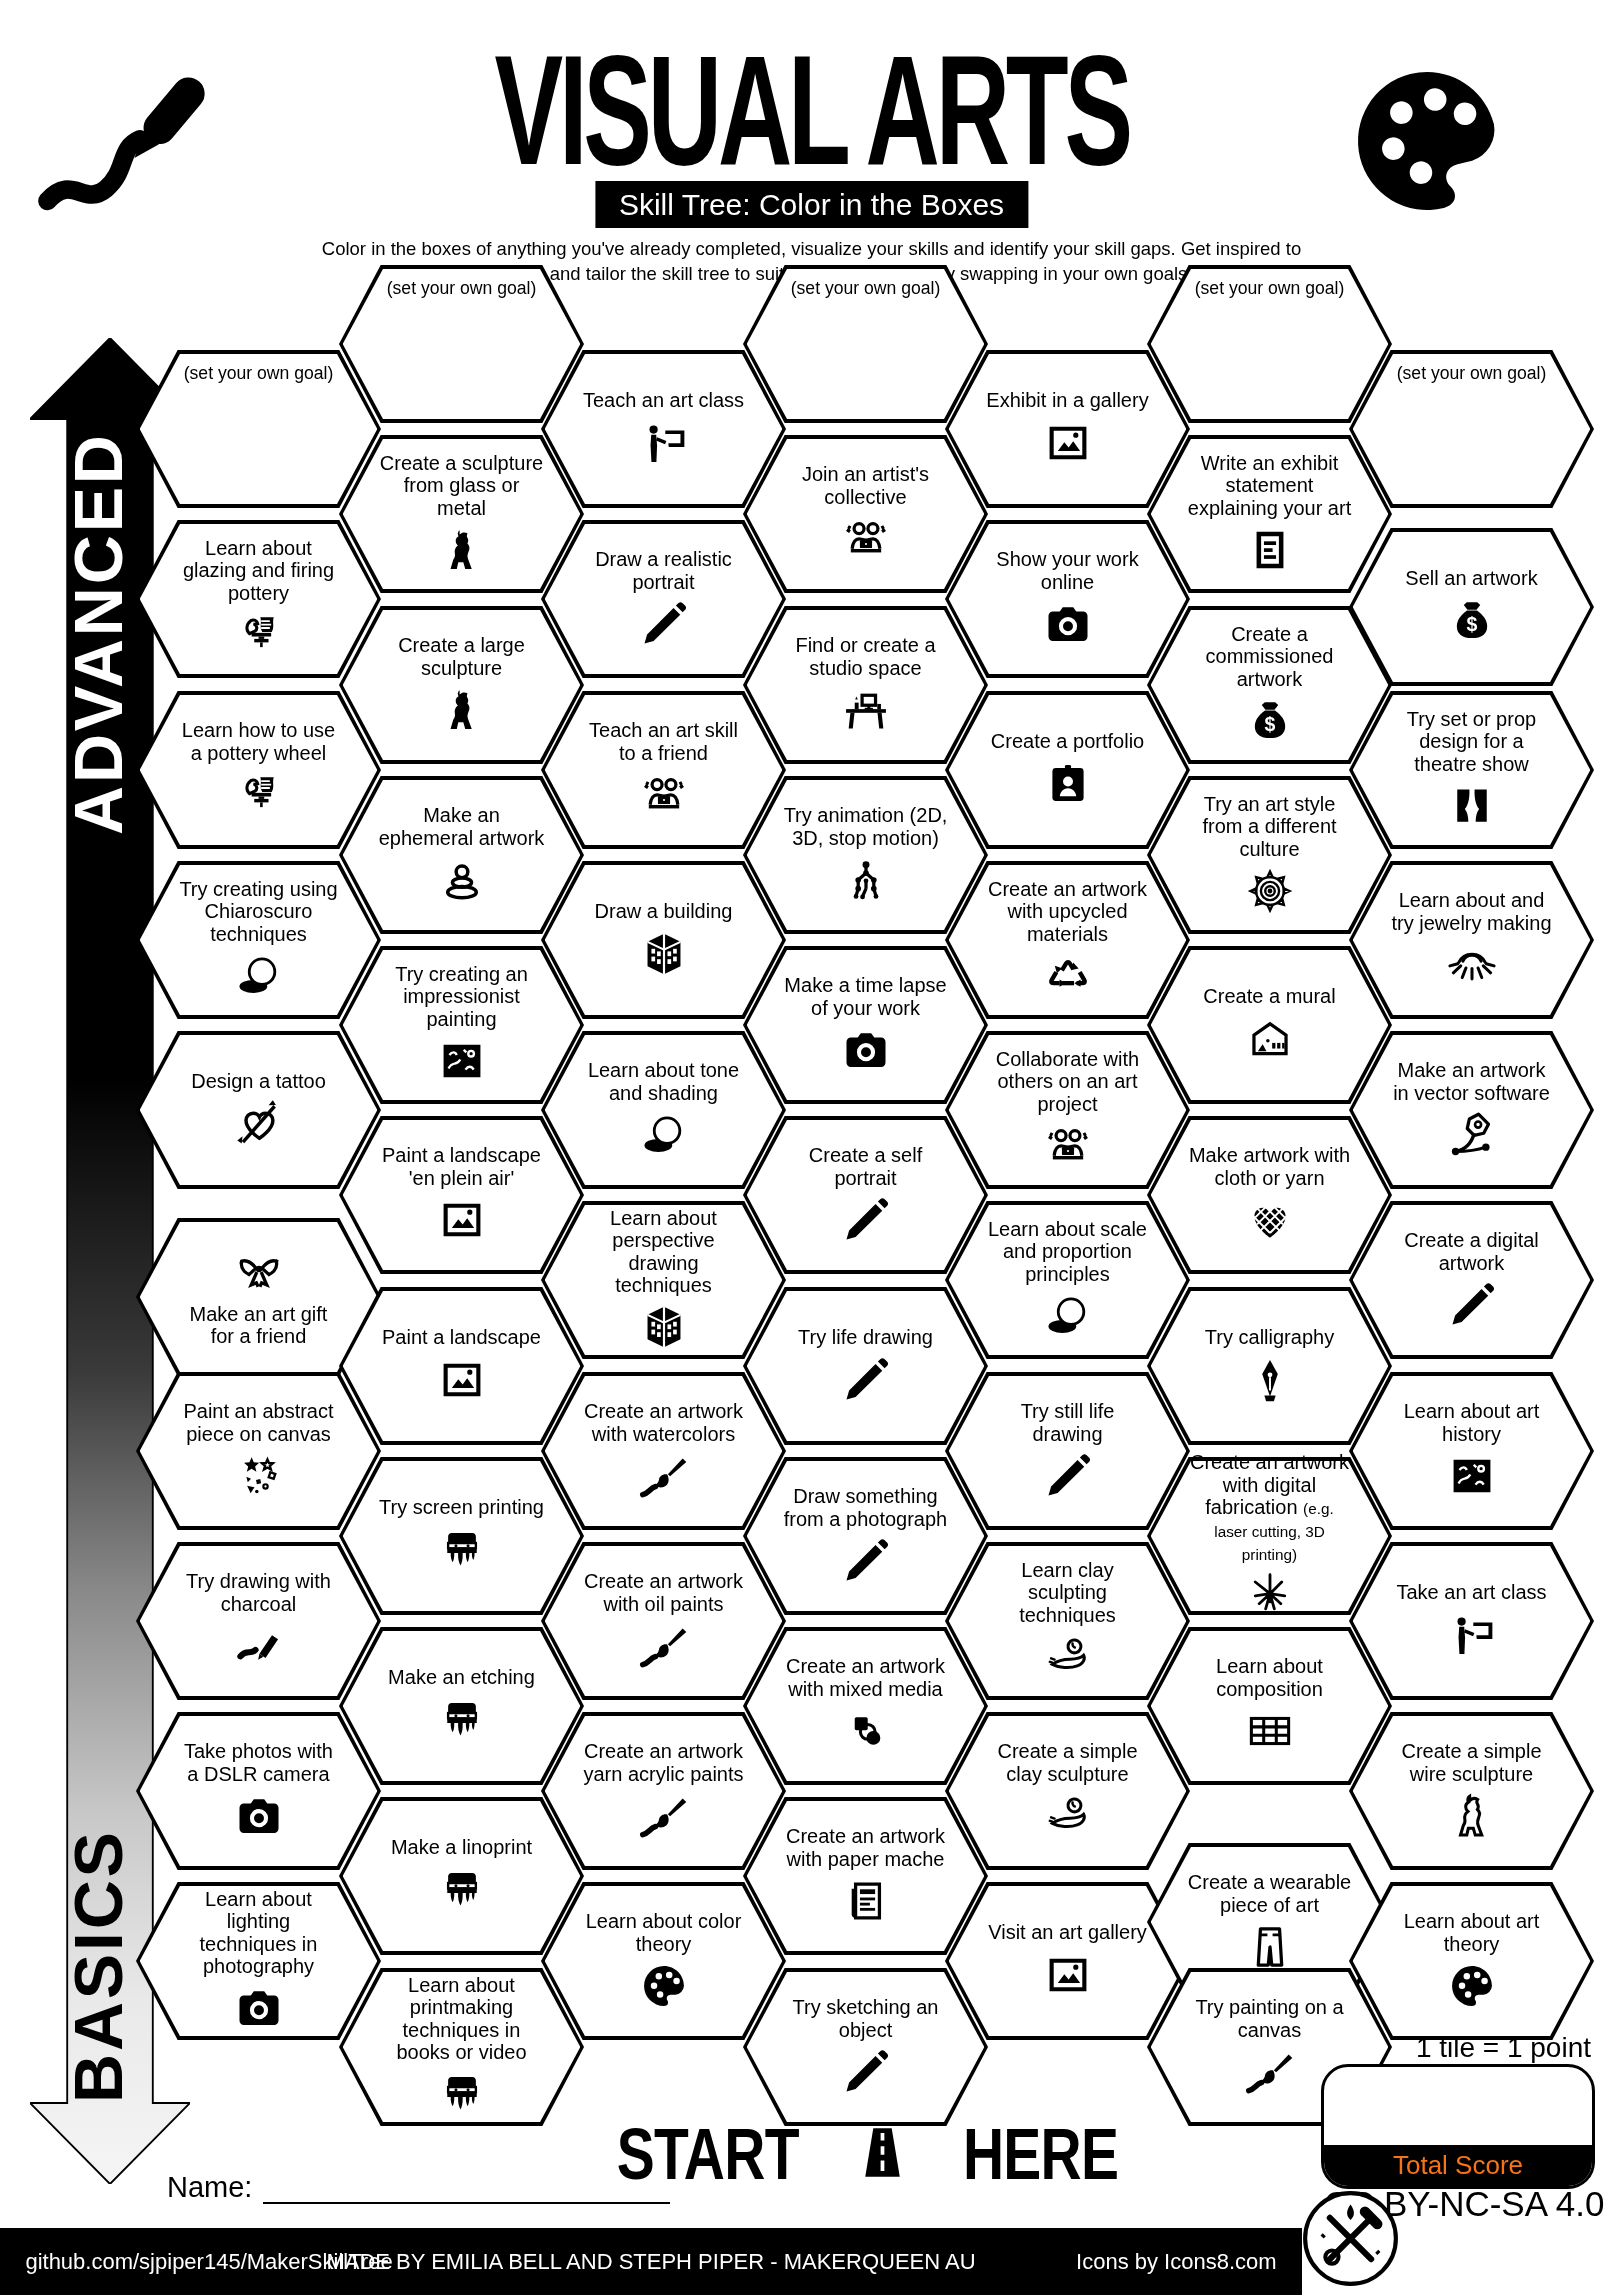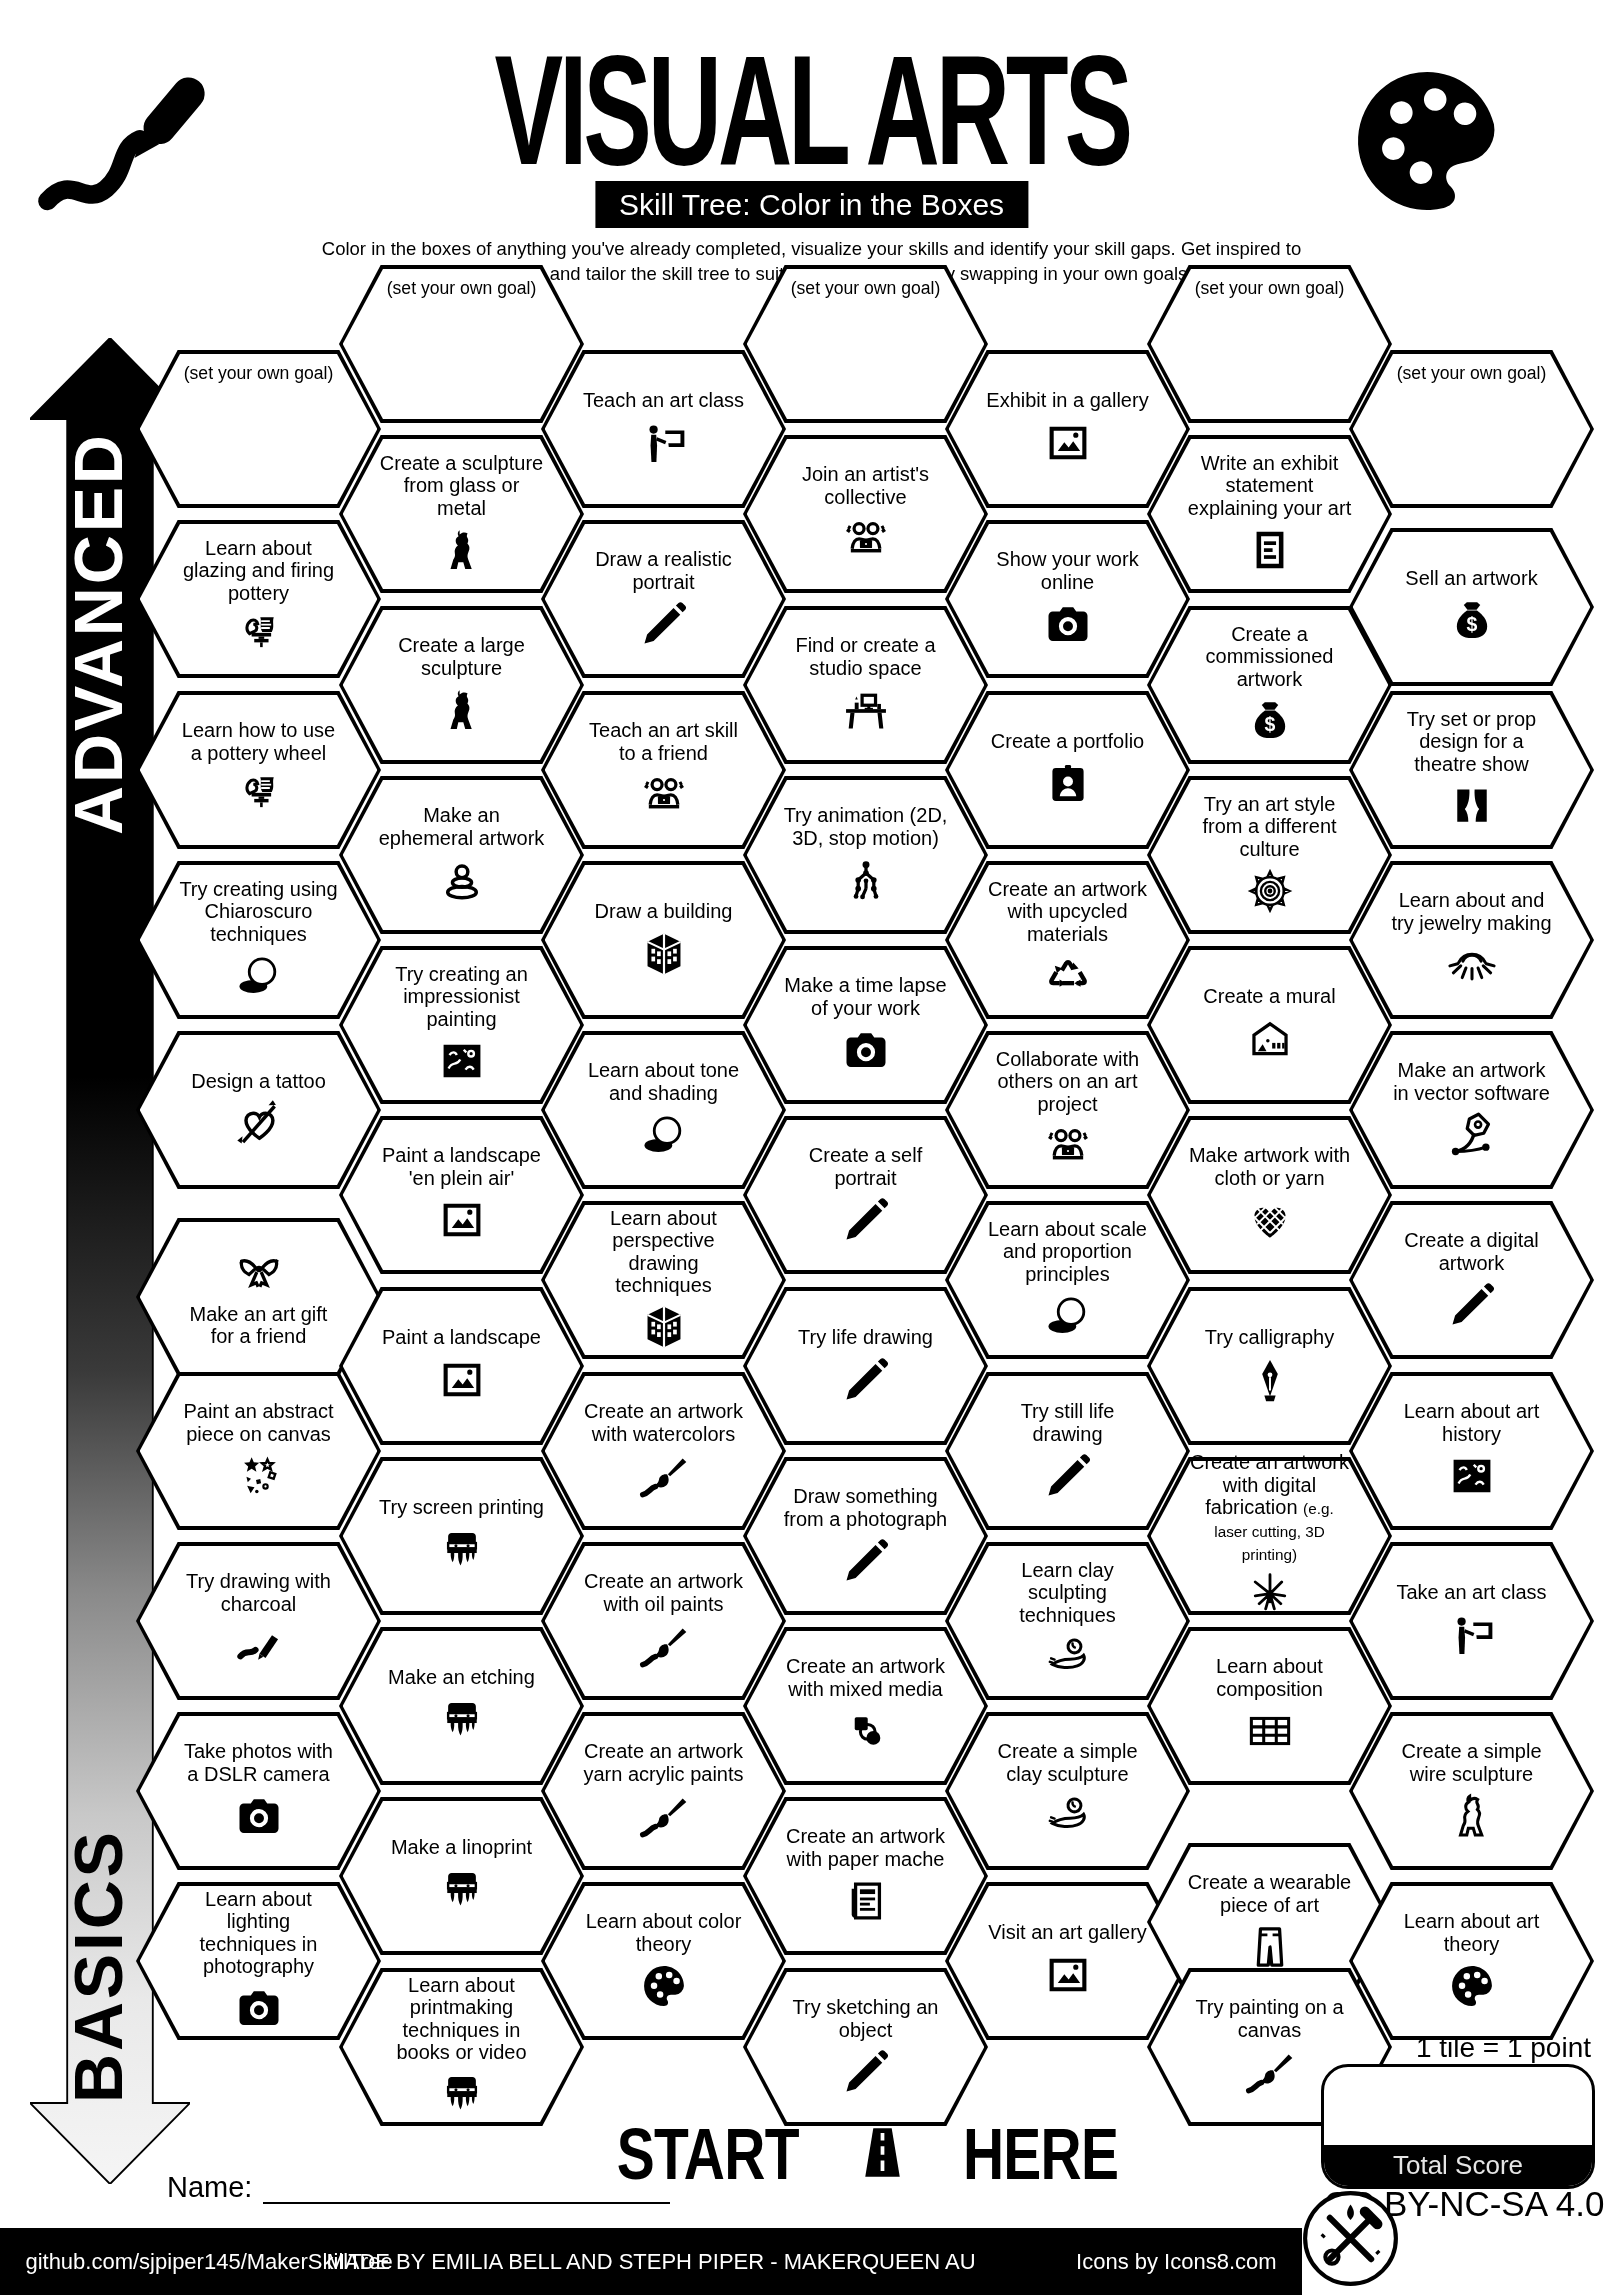--- a/index.html
+++ b/index.html
@@ -35,21 +35,21 @@
   .hex-sub{font-size:15.3px;}
   .hex-icon svg{display:block;}
   
   #start-here{position:absolute;left:597px;top:2112px;width:537px;display:flex;
       align-items:center;justify-content:center;gap:17.6px;}
   #start-here .w{font-size:73px;font-weight:700;letter-spacing:-0.9px;display:inline-block;
       transform:scaleX(.78);}
   #tile-note{position:absolute;right:32px;top:2032px;width:278px;text-align:right;font-size:28px;}
   #score-box{position:absolute;right:28px;top:2064px;width:268px;height:119px;border:3.2px solid #000;
       border-radius:27px;overflow:hidden;background:#fff;}
-  #score-bar{position:absolute;left:0;right:0;bottom:0;height:41px;background:#000;color:#e5e5e5;
+  #score-bar{position:absolute;left:0;right:0;bottom:0;height:41px;background:#000;color:#f97316;
       display:flex;align-items:center;justify-content:center;font-size:26px;}
   #name-row{position:absolute;left:167px;top:2170px;display:flex;align-items:flex-end;gap:11px;}
   #name-row .lbl{font-size:29px;}
   #name-line{width:407px;border-bottom:2.8px solid #000;height:32px;}
   #cc-line{position:absolute;right:18.5px;top:2184px;font-size:35px;}
   #mq-logo{position:absolute;left:1301px;top:2189px;z-index:5;}
   #footer{position:absolute;left:0;bottom:0;width:1302px;height:67px;background:#000;color:#fff;
       display:flex;align-items:center;font-size:22px;}
   #footer .f-left{position:absolute;left:25.4px;}
   #footer .f-center{position:absolute;left:50%;transform:translateX(-50%);white-space:nowrap;}

